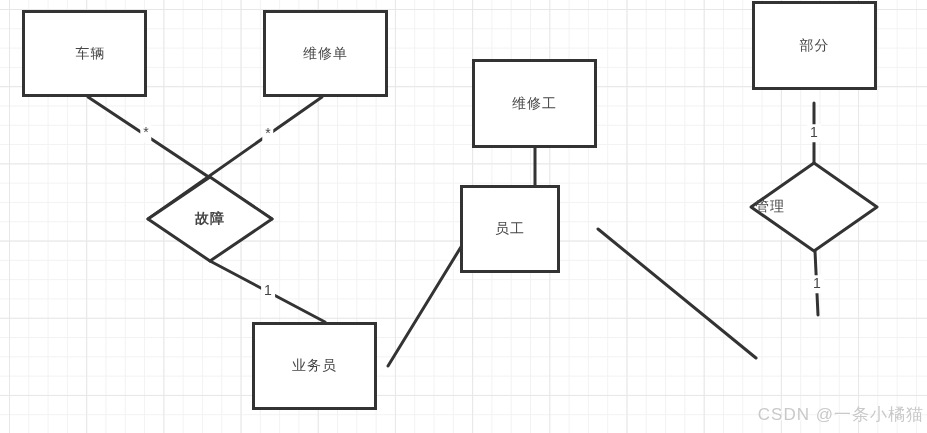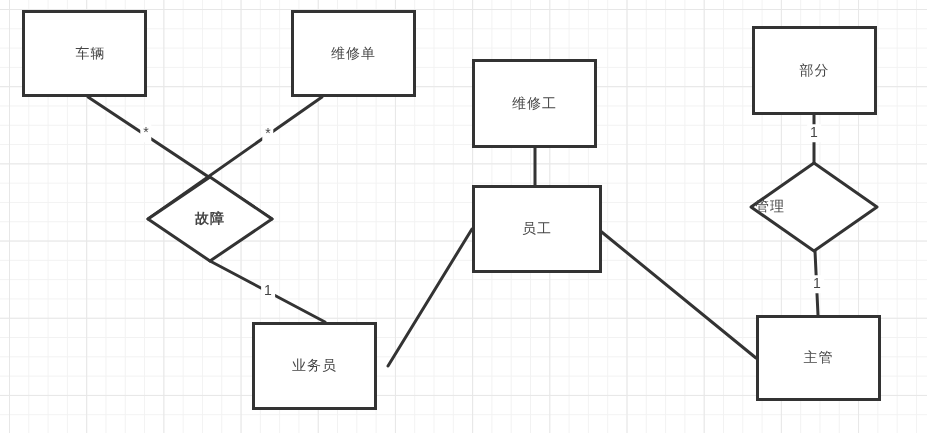--- a/index.html
+++ b/index.html
@@ -92,42 +92,40 @@
     <line x1="598" y1="229" x2="756" y2="358"></line>
     <line x1="814" y1="103" x2="814" y2="163"></line>
     <line x1="815" y1="251" x2="818" y2="315"></line>
     <polygon points="148,219 210,177 272,219 210,261"></polygon>
     <polygon points="751,207 814,163 877,207 814,251"></polygon>
   </svg>
 
   <div class="node" style="left:22px;  top:10px;  width:125px; height:87px;padding-left:12px;">
     <span>车辆</span>
   </div>
-  <div class="node" style="left:263px; top:10px;  width:125px; height:87px;margin-left:28px;">
+  <div class="node" style="left:263px; top:10px;  width:125px; height:87px;">
     <span>维修单</span>
   </div>
   <div class="node" style="left:472px; top:14px;  width:125px; height:89px;margin-top:45px;">
     <span>维修工</span>
   </div>
-  <div class="node" style="left:752px; top:26px;  width:125px; height:89px;">
+  <div class="node" style="left:752px; top:1px;  width:125px; height:89px;">
     <span>部分</span>
   </div>
   <div class="node" style="left:252px; top:322px; width:125px; height:88px;">
     <span>业务员</span>
   </div>
-  <div class="node" style="left:472px; top:185px; width:130px; height:88px;">
+  <div class="node" style="left:460px; top:185px; width:100px; height:88px;">
     <span>员工</span>
-  </div>
-  <div class="node" style="left:756px; top:315px; width:125px; height:86px;">
-    <span>主管</span>
   </div>
 
   <div class="shape-label" style="left:210px; top:219px;font-weight:bold;">故障</div>
   <div class="shape-label" style="left:770px; top:207px;">管理</div>
 
   <div class="edge-label" style="left:146px; top:133px;">*</div>
   <div class="edge-label" style="left:268px; top:134px;">*</div>
   <div class="edge-label" style="left:268px; top:291px;">1</div>
   <div class="edge-label" style="left:814px; top:133px;">1</div>
   <div class="edge-label" style="left:817px; top:284px;">1</div>
 
+  <div class="watermark">CSDN @一条小橘猫</div>
 
 </div>
 
 </body></html>

